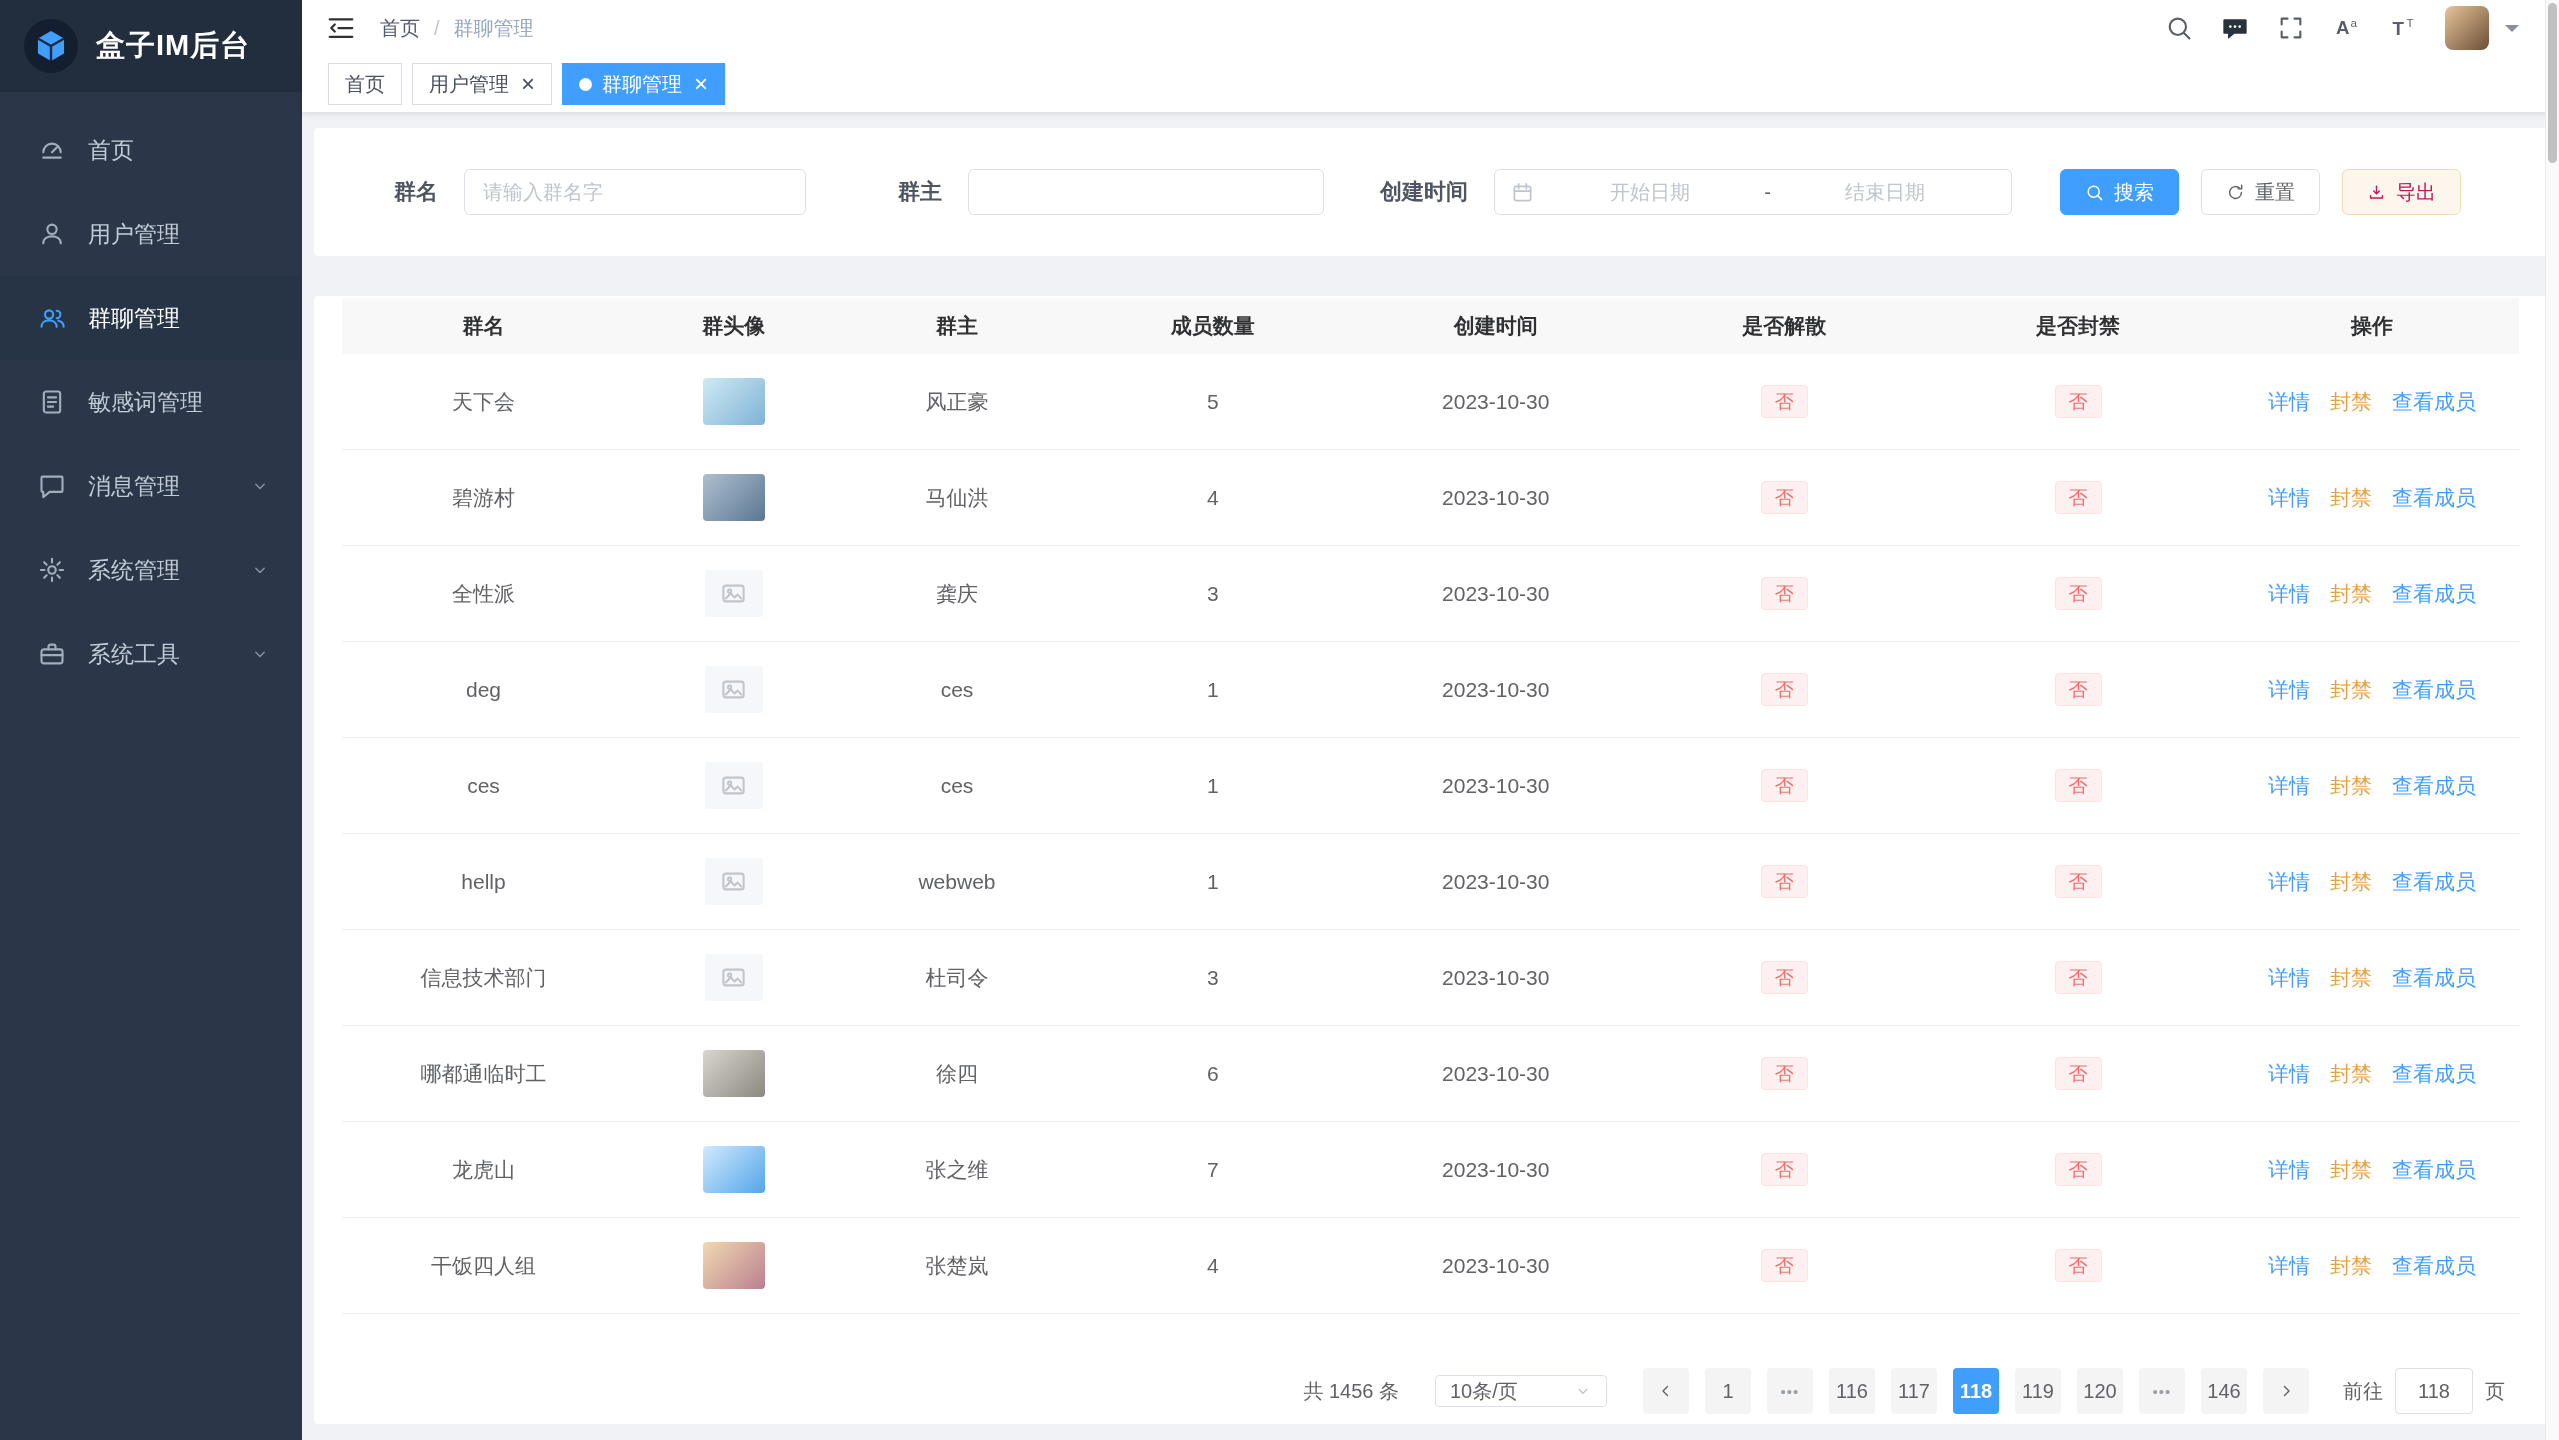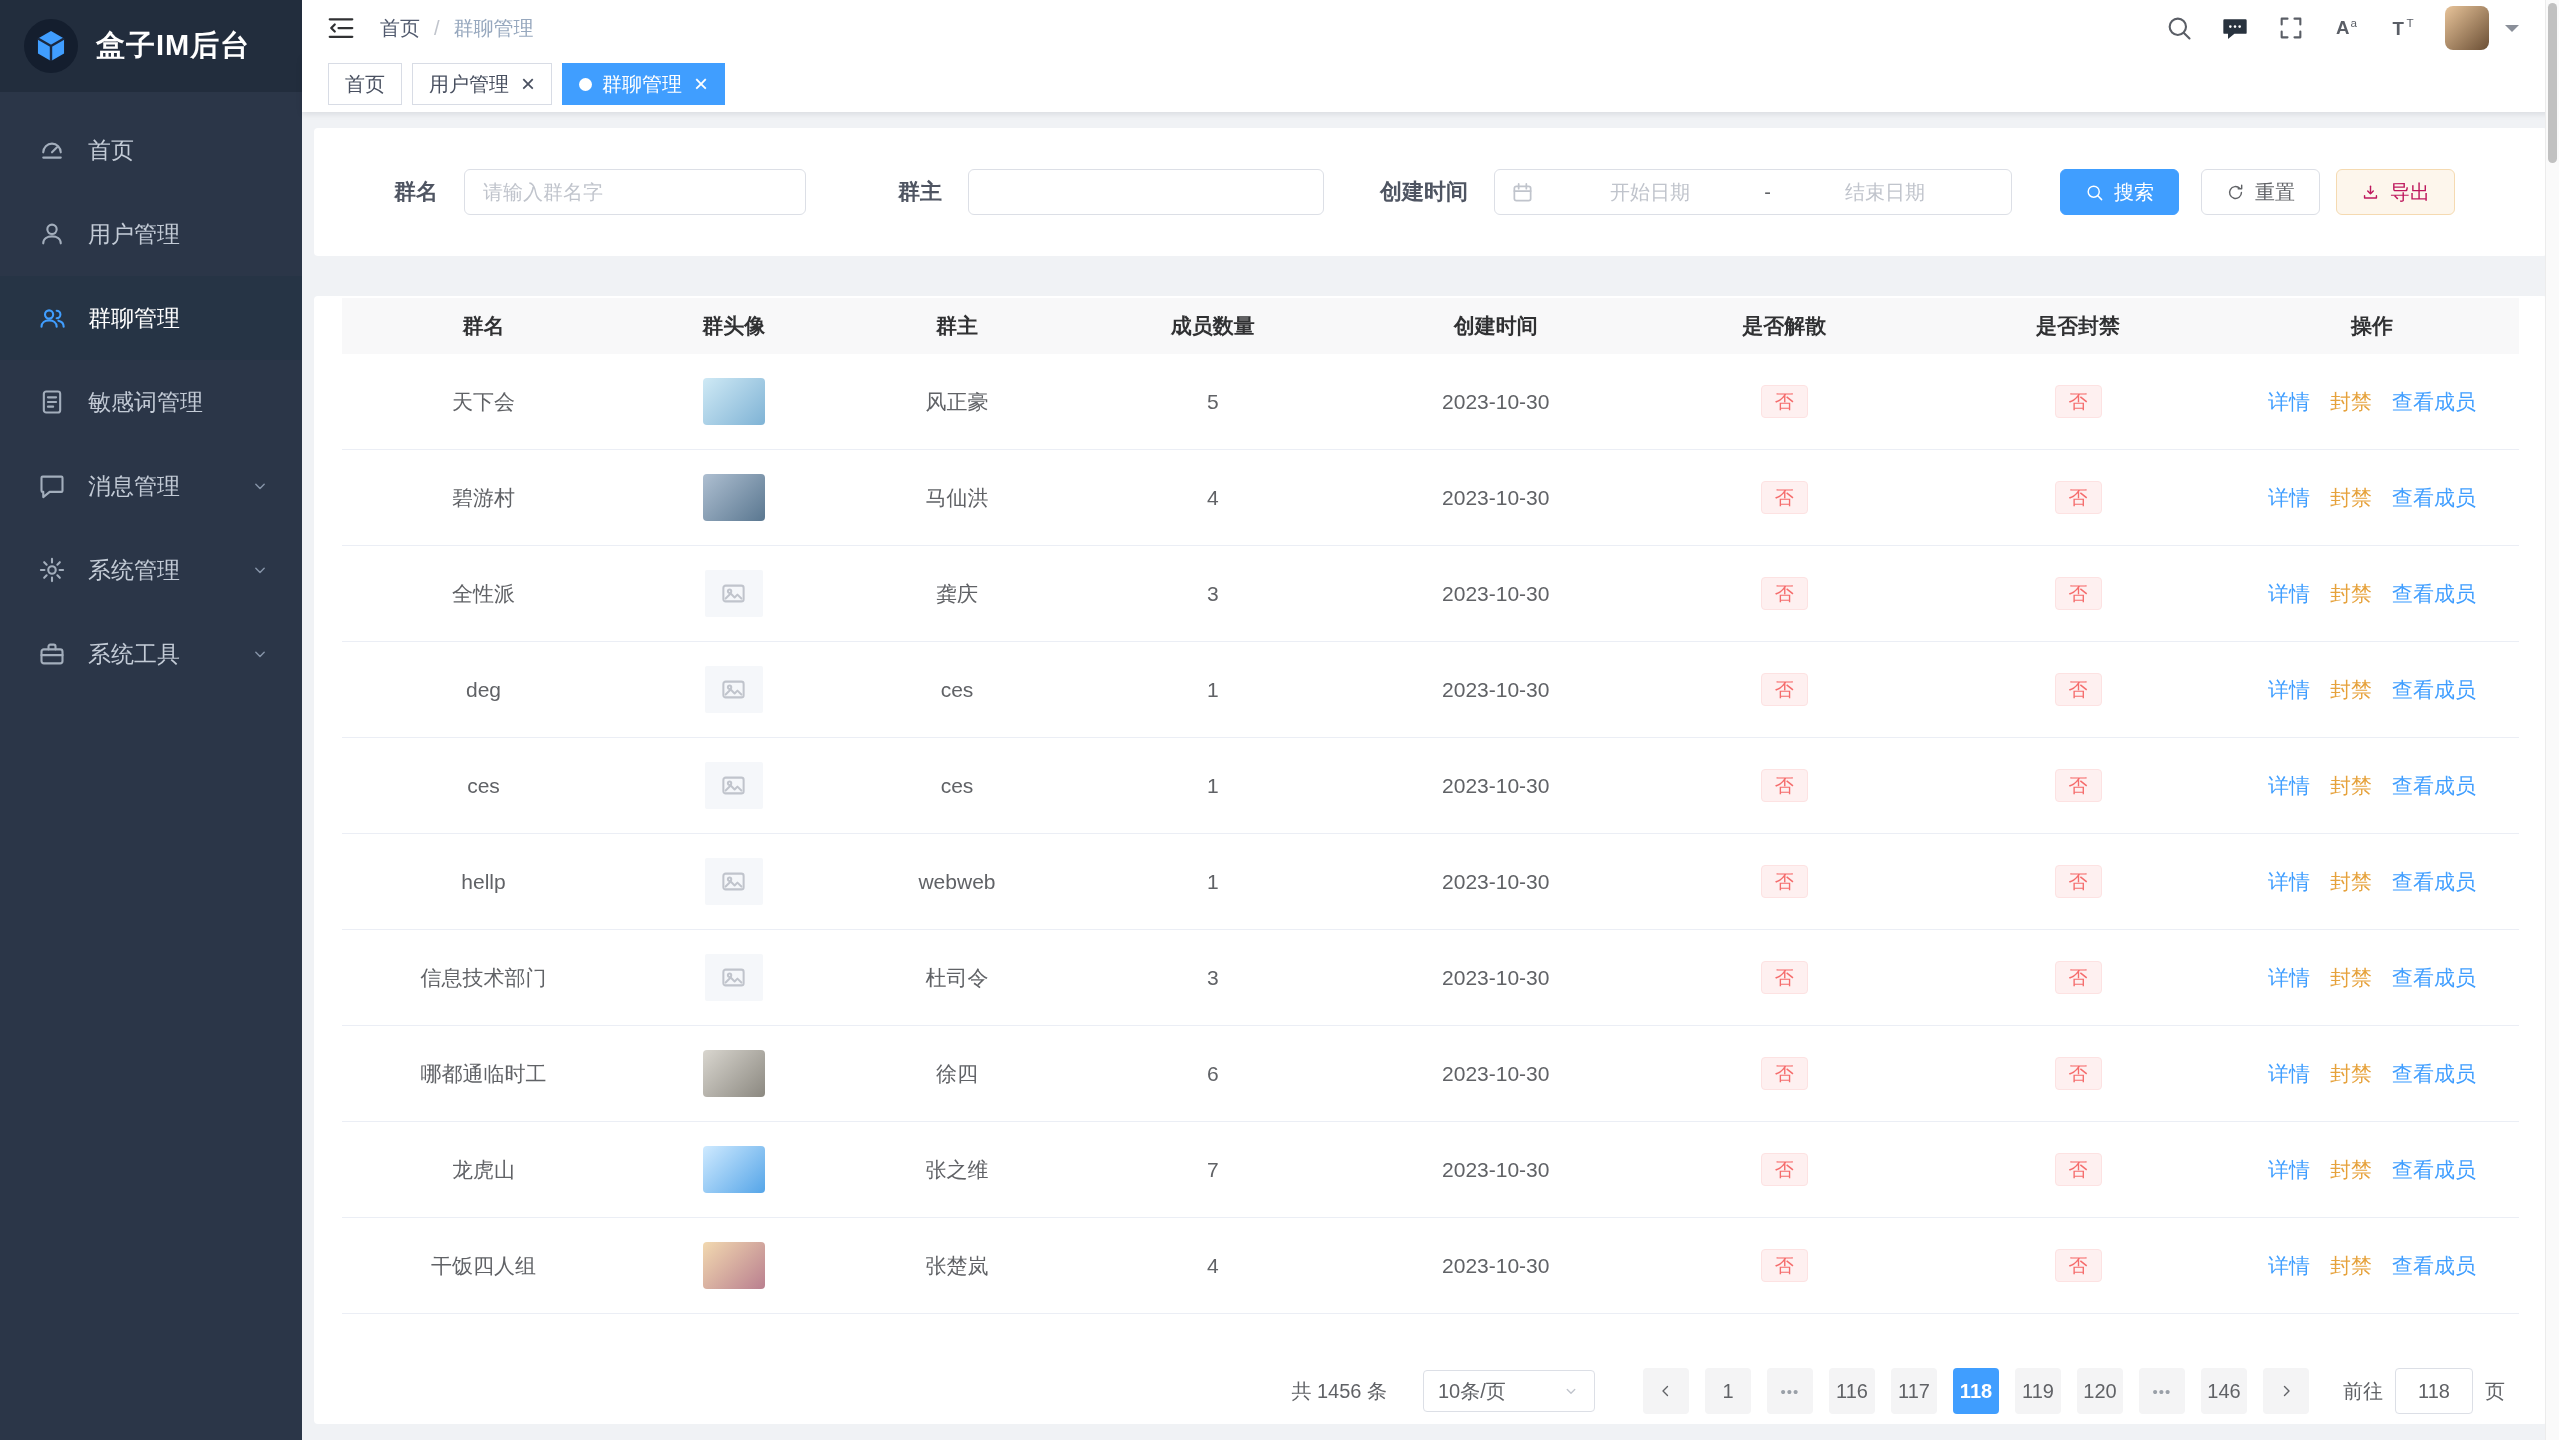--- a/index.html
+++ b/index.html
@@ -53,41 +53,41 @@
   .f-input::placeholder{color:#c0c4cc}
   .f-input-name{width:342px;margin-right:92px}
   .f-input-owner{width:356px;margin-right:56px}
   .date-range{width:518px;height:46px;border:1px solid #dcdfe6;border-radius:6px;display:flex;align-items:center;padding:0 16px;margin-right:48px;background:#fff;cursor:pointer}
   .date-range .cal{font-size:23px;color:#c0c4cc;margin-right:6px;display:flex}
   .date-range .ph{flex:1;text-align:center;font-size:20px;color:#c0c4cc;white-space:nowrap}
   .date-range .dash{color:#606266;font-size:20px;padding:0 4px}
   .btn{height:46px;border-radius:6px;font-size:20px;display:inline-flex;align-items:center;justify-content:center;gap:10px;border:1px solid #dcdfe6;background:#fff;color:#606266;cursor:pointer;padding:0 24px;font-family:inherit;white-space:nowrap}
   .btn .icon{font-size:19px;display:flex}
   .btn-primary{background:#409eff;border-color:#409eff;color:#fff;margin-right:22px}
-  .btn-default{margin-right:16px}
+  .btn-default{margin-right:22px}
   .btn-export{background:#fdf6ec;border-color:#f5dab1;color:#be185d}
 
   
   .table-card{flex:1;padding:2px 28px 0;display:flex;flex-direction:column;overflow:hidden}
   .grid-row{display:grid;grid-template-columns:13% 10% 10.5% 13% 13% 13.5% 13.5% 13.5%;align-items:center}
   .t-head{background:#f8f8f9;height:56px;font-weight:700;color:#303133;font-size:21px;flex-shrink:0}
   .t-head>div{text-align:center}
   .t-row{height:96px;border-bottom:1px solid #ebeef5;font-size:21px;color:#606266}
   .t-row>div{text-align:center}
   .avatar-box{width:62px;height:47px;border-radius:4px;margin:0 auto}
   .avatar-ph{width:58px;height:47px;background:#f5f7fa;display:flex;align-items:center;justify-content:center;color:#c0c4cc;font-size:27px;margin:0 auto;border-radius:2px}
   .tag{display:inline-block;padding:4px 13px;font-size:19px;border-radius:4px;background:#fef0f0;color:#f56c6c;border:1px solid #fde2e2;line-height:1.25}
   .actions{display:flex;justify-content:center;gap:20px;font-size:21px}
   .lnk{cursor:pointer;white-space:nowrap}
   .lnk.members{}
 
   
   .pagination{display:flex;align-items:center;justify-content:flex-end;margin-top:54px;padding-right:14px;color:#606266;font-size:20px;flex-shrink:0}
   .pg-total{margin-right:36px;white-space:nowrap}
-  .page-size{width:172px;height:42px;border:1px solid #dcdfe6;border-radius:4px;display:flex;align-items:center;justify-content:space-between;padding:0 14px;margin-right:40px;cursor:pointer;background:#fff}
+  .page-size{width:172px;height:32px;border:1px solid #dcdfe6;border-radius:4px;display:flex;align-items:center;justify-content:space-between;padding:0 14px;margin-right:28px;cursor:pointer;background:#fff}
   .page-size .sel-arrow{font-size:18px;color:#c0c4cc;display:flex}
   .pages{display:flex;align-items:center}
   .pg{min-width:46px;height:46px;border:none;border-radius:4px;background:#f4f4f5;color:#606266;font-size:20px;display:inline-flex;align-items:center;justify-content:center;margin:0 8px;cursor:pointer;font-family:inherit;padding:0 6px}
   .pg .icon{font-size:18px;display:flex}
   .pg.active{background:#409eff;color:#fff;font-weight:700}
   .pg.more{letter-spacing:1px;font-size:15px;color:#9aa0a8}
   .goto-label{margin-left:26px;white-space:nowrap}
   .goto-input{width:78px;height:46px;border:1px solid #dcdfe6;border-radius:4px;text-align:center;font-size:20px;color:#606266;margin:0 12px;outline:none;font-family:inherit}
 
   

